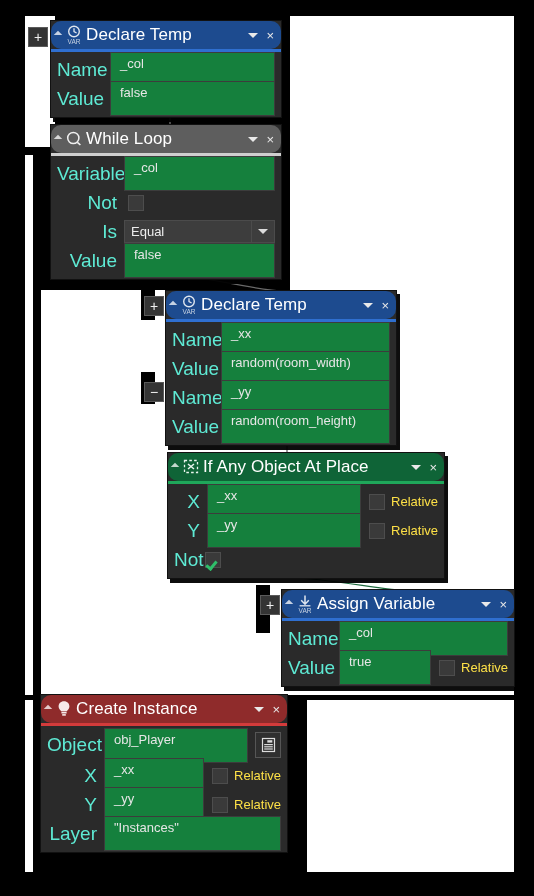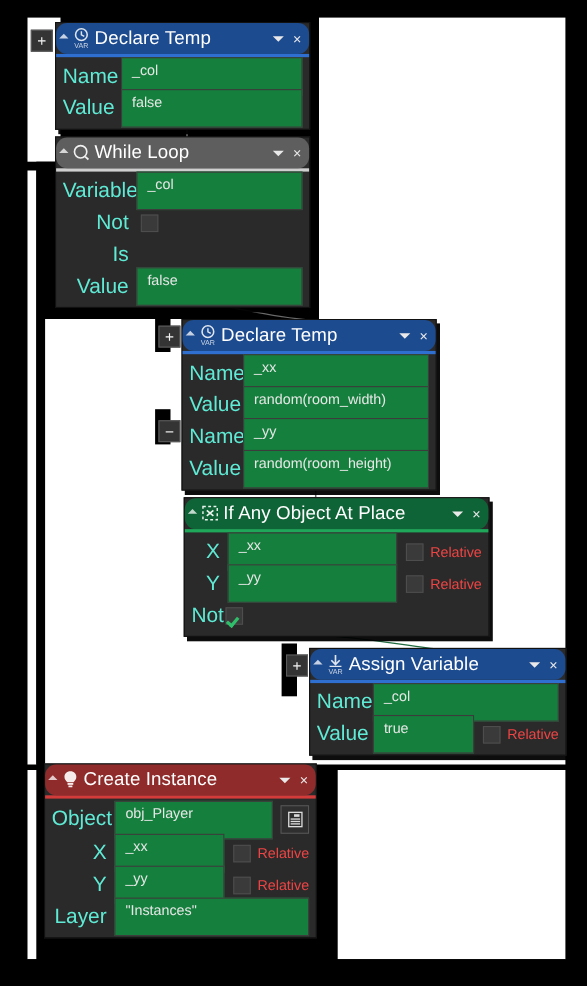--- a/index.html
+++ b/index.html
@@ -132,21 +132,21 @@
   .chk.checked::after {
     content: "";
     position: absolute;
     left: 2px; top: 6px;
     width: 4px; height: 8px;
     border-right: 3px solid #2fbf6a;
     border-bottom: 3px solid #2fbf6a;
     transform: rotate(40deg);
   }
   .chktxt {
-    color: #ef4444;
+    color: #fde047;
     font-size: 13px;
     margin-left: 6px;
     flex: 0 0 auto;
     white-space: nowrap;
   }
   .combo {
     display: flex;
     flex: 1 1 auto;
     height: 23px;
   }
@@ -295,20 +295,26 @@
       <div class="row">
         <span class="lbl" style="width:60px;">Variable</span>
         <span class="fld">_col</span>
       </div>
       <div class="row">
         <span class="lbl" style="width:60px;">Not</span>
         <span class="chk" style="margin-left:4px;"></span>
       </div>
       <div class="row">
         <span class="lbl" style="width:60px;">Is</span>
+        <span class="combo">
+          <span class="cv">Equal</span>
+          <span class="cb">
+              <i></i>
+            </span>
+        </span>
       </div>
       <div class="row">
         <span class="lbl" style="width:60px;">Value</span>
         <span class="fld">false</span>
       </div>
     </div>
   </div>
 
   <div class="pm" style="left:144px; top:296px;">+</div>
   <div class="pm" style="left:144px; top:382px;">−</div>

